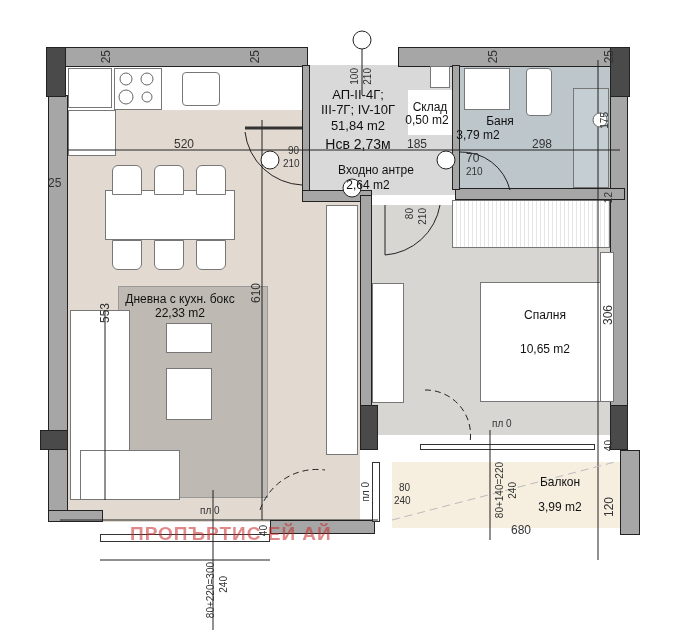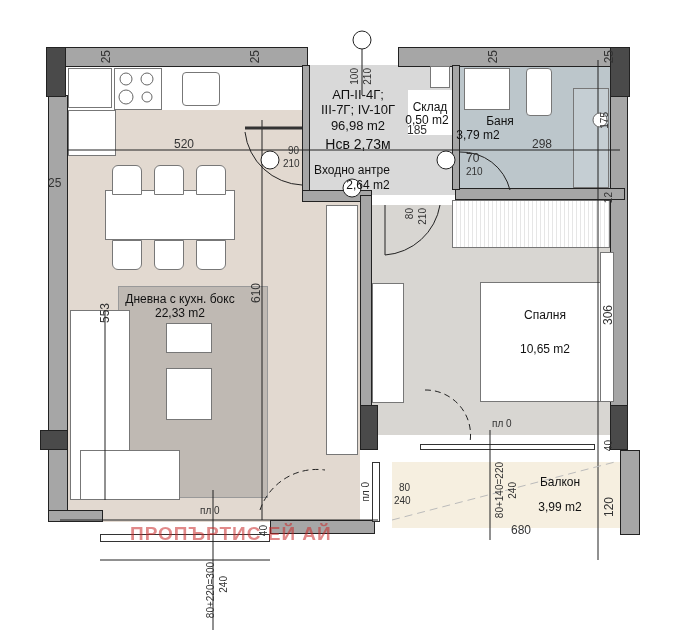--- a/index.html
+++ b/index.html
@@ -114,43 +114,43 @@
   <circle cx="126" cy="79" r="6" fill="none" stroke="#666"></circle>
   <circle cx="147" cy="79" r="6" fill="none" stroke="#666"></circle>
   <circle cx="126" cy="97" r="7" fill="none" stroke="#666"></circle>
   <circle cx="147" cy="97" r="5" fill="none" stroke="#666"></circle>
 
   <circle cx="600" cy="120" r="7" fill="#fff" stroke="#666"></circle>
 </svg>
 
 <div class="lbl" style="left:318px;top:88px;width:80px;font-size:13px;">АП-II-4Г;</div>
 <div class="lbl" style="left:308px;top:103px;width:100px;font-size:13px;">III-7Г; IV-10Г</div>
-<div class="lbl" style="left:318px;top:119px;width:80px;font-size:13px;">96,98 m2</div>
+<div class="lbl" style="left:318px;top:119px;width:80px;font-size:13px;">51,84 m2</div>
 <div class="lbl" style="left:318px;top:137px;width:80px;font-size:14px;">Нсв 2,73м</div>
 
 <div class="lbl" style="left:105px;top:292px;width:150px;">Дневна с кухн. бокс</div>
 <div class="lbl" style="left:105px;top:306px;width:150px;">22,33 m2</div>
 
-<div class="lbl" style="left:302px;top:163px;width:100px;">Входно антре</div>
+<div class="lbl" style="left:326px;top:163px;width:100px;">Входно антре</div>
 <div class="lbl" style="left:318px;top:178px;width:100px;">2,64 m2</div>
 
 <div class="lbl" style="left:400px;top:100px;width:60px;">Склад</div>
 <div class="lbl" style="left:397px;top:113px;width:60px;">0,50 m2</div>
 
 <div class="lbl" style="left:470px;top:114px;width:60px;">Баня</div>
 <div class="lbl" style="left:448px;top:128px;width:60px;">3,79 m2</div>
 
 <div class="lbl" style="left:505px;top:308px;width:80px;">Спалня</div>
 <div class="lbl" style="left:505px;top:342px;width:80px;">10,65 m2</div>
 
 <div class="lbl" style="left:530px;top:475px;width:60px;">Балкон</div>
 <div class="lbl" style="left:530px;top:500px;width:60px;">3,99 m2</div>
 
 <div class="dim" style="left:174px;top:138px;">520</div>
-<div class="dim" style="left:407px;top:124px;">185</div>
+<div class="dim" style="left:407px;top:138px;">185</div>
 <div class="dim" style="left:532px;top:138px;">298</div>
 <div class="dim vert" style="left:250px;top:283px;">610</div>
 <div class="dim vert" style="left:99px;top:303px;">553</div>
 <div class="dim vert" style="left:602px;top:305px;">306</div>
 <div class="dim vert" style="left:599px;top:112px;font-size:10px;">175</div>
 <div class="dim" style="left:511px;top:524px;">680</div>
 <div class="dim vert" style="left:603px;top:497px;">120</div>
 <div class="dim vert" style="left:100px;top:50px;">25</div>
 <div class="dim vert" style="left:249px;top:50px;">25</div>
 <div class="dim vert" style="left:487px;top:50px;">25</div>

